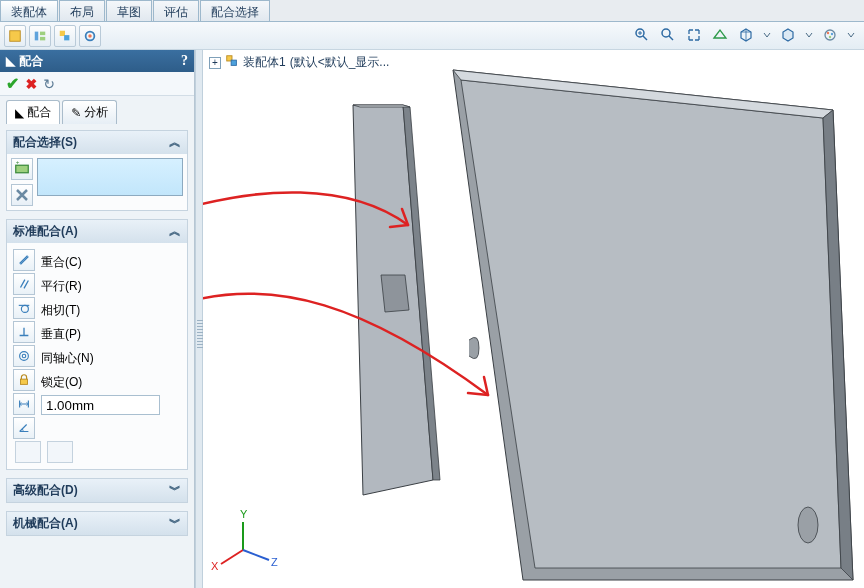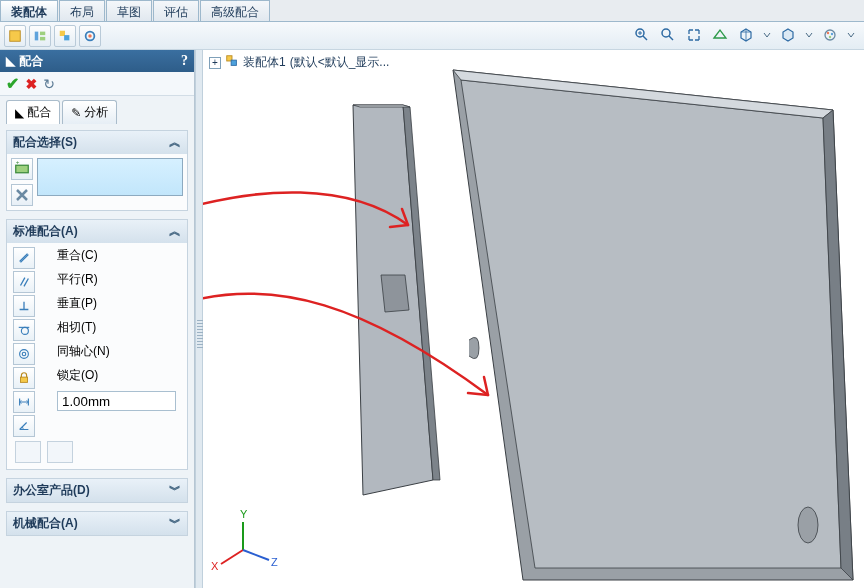--- a/index.html
+++ b/index.html
@@ -1,19 +1,19 @@
 <!DOCTYPE html>
 <html><head>
 <meta charset="utf-8">
 <style>
 html,body{margin:0;padding:0;width:864px;height:588px;font-family:"Microsoft YaHei",Tahoma,Arial,sans-serif;font-size:12px;background:#fff;overflow:hidden}
 *{box-sizing:border-box}
 .tabrow{display:flex;background:#e8ecf0;border-bottom:1px solid #9db8cc;height:22px}
 .tab{padding:3px 10px;border:1px solid #9db8cc;border-bottom:none;background:linear-gradient(#f4f7fa,#e1e8ef);color:#1f3b5a;margin-right:1px;cursor:pointer}
-.tab.active{background:linear-gradient(#fff,#dbe7f0);font-weight:bold}
+.tab.active{background:linear-gradient(#fff,#dbe7f0);font-weight:normal}
 .toolrow{display:flex;align-items:center;height:28px;background:linear-gradient(#f6f9fc,#e4edf4);border-bottom:1px solid #c7d6e1;padding:0 4px;position:relative}
 .tbtn{width:22px;height:22px;border:1px solid #b9cad8;background:linear-gradient(#fdfdfd,#e5eef5);margin-right:3px;display:flex;align-items:center;justify-content:center;border-radius:2px}
 .tbtn svg{width:14px;height:14px}
 .rightbtns{position:absolute;right:8px;top:3px;display:flex;gap:6px}
 .rtb{width:20px;height:20px;display:flex;align-items:center;justify-content:center}
 .body{display:flex;height:538px}
 .propmgr{width:195px;background:#eef3f7;border-right:1px solid #b6c6d3;display:flex;flex-direction:column;overflow-y:auto}
 .pmtitle{height:22px;background:linear-gradient(#3a6fa0,#2e5d89);color:#fff;display:flex;align-items:center;padding:0 6px;font-weight:bold}
 .pmtitle .q{margin-left:auto;font-family:serif;font-size:14px;cursor:pointer}
 .pmtitle .q::before{content:"?"}
@@ -25,42 +25,42 @@
 .subtab{border:1px solid #aabccb;border-bottom:none;padding:3px 8px;background:linear-gradient(#fff,#e6eef5);border-radius:3px 3px 0 0;display:flex;align-items:center;gap:3px;cursor:pointer}
 .subtab.active{background:#fff}
 .section{margin:6px 6px 2px 6px;border:1px solid #c5d3df}
 .sechdr{background:linear-gradient(#e9f1f8,#d4e1ec);padding:3px 6px;color:#1f3b5a;font-weight:bold;display:flex;align-items:center}
 .sechdr .chev{margin-left:auto;color:#4a6b86}
 .secbody{background:#fbfcfd;padding:4px}
 .selbox{display:flex;gap:4px}
 .selcol{width:22px;display:flex;flex-direction:column;gap:4px}
 .selslot{width:22px;height:22px;border:1px solid #b4c6d5;background:linear-gradient(#fff,#e7eff6);display:flex;align-items:center;justify-content:center}
 .sellist{flex:1;height:38px;border:1px solid #8daac0;background:linear-gradient(#d6f0ff,#c2e6fb)}
-.materow{display:flex;align-items:flex-start;height:24px;gap:22px;padding:0 2px;cursor:pointer}
+.materow{display:flex;align-items:flex-end;height:24px;gap:6px;padding:0 2px;cursor:pointer}
 .micon{width:22px;height:22px;border:1px solid #b4c6d5;background:linear-gradient(#fff,#e9f1f7);display:flex;align-items:center;justify-content:center}
 .micon svg{width:14px;height:14px}
 .valinput{border:1px solid #a9bfd0;height:20px;padding:0 4px;background:#fff;width:119px}
 .alignlbl{padding:2px 4px;color:#1f3b5a}
 .alignrow{display:flex;gap:6px;padding:2px 4px}
 .aslot{width:26px;height:22px;border:1px solid #c4d2de;background:#f2f6fa}
 .graphics{flex:1;position:relative;background:#fff}
 .crumb{position:absolute;left:6px;top:4px;display:flex;align-items:center;gap:4px;color:#1f3b5a}
 .crumb .plus{width:12px;height:12px;border:1px solid #7fa0b9;display:flex;align-items:center;justify-content:center;font-size:10px;background:#fff}
 .sash{width:8px;background:#e0e9f0;border-left:1px solid #c0d0dc;border-right:1px solid #c0d0dc;position:relative}
 .sash .grip{position:absolute;left:1px;top:270px;width:6px;height:28px;background:repeating-linear-gradient(#9bb1c3 0 1px,transparent 1px 3px)}
 </style>
 </head>
 <body>
 
 <div class="tabrow">
   <div class="tab active">装配体</div>
   <div class="tab">布局</div>
   <div class="tab">草图</div>
   <div class="tab">评估</div>
-  <div class="tab">高级配合</div>
+  <div class="tab">配合选择</div>
 </div>
 
 <div class="toolrow">
   <div class="tbtn">
       <svg viewBox="0 0 16 16">
         <rect x="2" y="2" width="12" height="12" fill="#f6c94a" stroke="#b8891e"></rect>
       </svg>
     </div>
   <div class="tbtn">
       <svg viewBox="0 0 16 16">
@@ -210,33 +210,33 @@
             <div class="micon">
               <svg viewBox="0 0 16 16">
                 <path d="M4 12 L9 3 M8 13 L13 4" stroke="#3a7fbb" stroke-width="1.5"></path>
               </svg>
             </div>
             <span>平行(R)</span>
           </div>
         <div class="materow">
             <div class="micon">
               <svg viewBox="0 0 16 16">
-                <path d="M3 12 L13 12 M8 12 L8 3" stroke="#3a7fbb" stroke-width="1.5"></path>
-              </svg>
-            </div>
-            <span>垂直(P)</span>
-          </div>
-        <div class="materow">
-            <div class="micon">
-              <svg viewBox="0 0 16 16">
                 <circle cx="9" cy="9" r="4" fill="none" stroke="#3a7fbb" stroke-width="1.3"></circle>
                 <path d="M2 5 L14 5" stroke="#3a7fbb" stroke-width="1.3"></path>
               </svg>
             </div>
             <span>相切(T)</span>
+          </div>
+        <div class="materow">
+            <div class="micon">
+              <svg viewBox="0 0 16 16">
+                <path d="M3 12 L13 12 M8 12 L8 3" stroke="#3a7fbb" stroke-width="1.5"></path>
+              </svg>
+            </div>
+            <span>垂直(P)</span>
           </div>
         <div class="materow">
             <div class="micon">
               <svg viewBox="0 0 16 16">
                 <circle cx="8" cy="8" r="5" fill="none" stroke="#3a7fbb" stroke-width="1.3"></circle>
                 <circle cx="8" cy="8" r="2" fill="none" stroke="#3a7fbb" stroke-width="1.3"></circle>
               </svg>
             </div>
             <span>同轴心(N)</span>
           </div>
@@ -268,21 +268,21 @@
           </div>
         <div class="alignrow">
           <div class="aslot"></div>
           <div class="aslot"></div>
         </div>
       </div>
     </div>
 
     <div class="section">
       <div class="sechdr">
-          <span>办公室产品(D)</span>
+          <span>高级配合(D)</span>
           <span class="chev">︾</span>
         </div>
     </div>
     <div class="section">
       <div class="sechdr">
           <span>机械配合(A)</span>
           <span class="chev">︾</span>
         </div>
     </div>
   </div>

